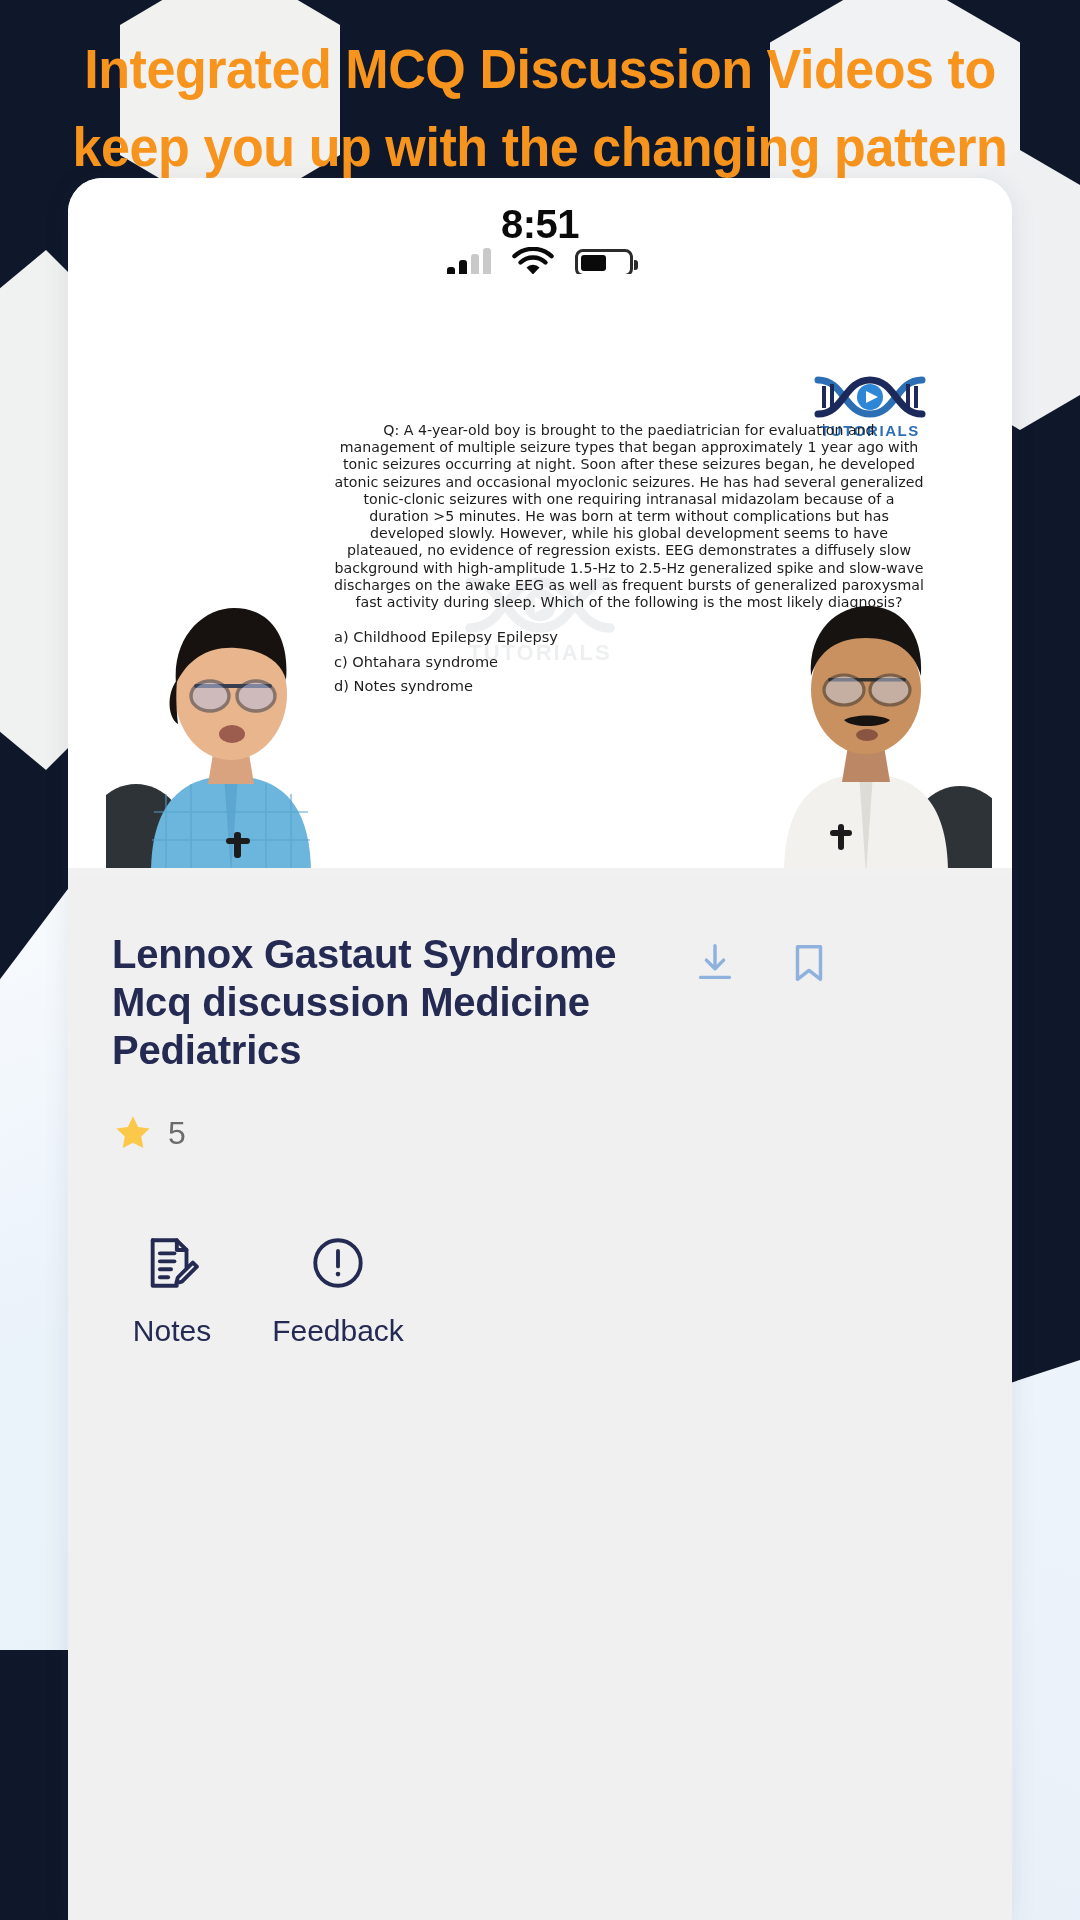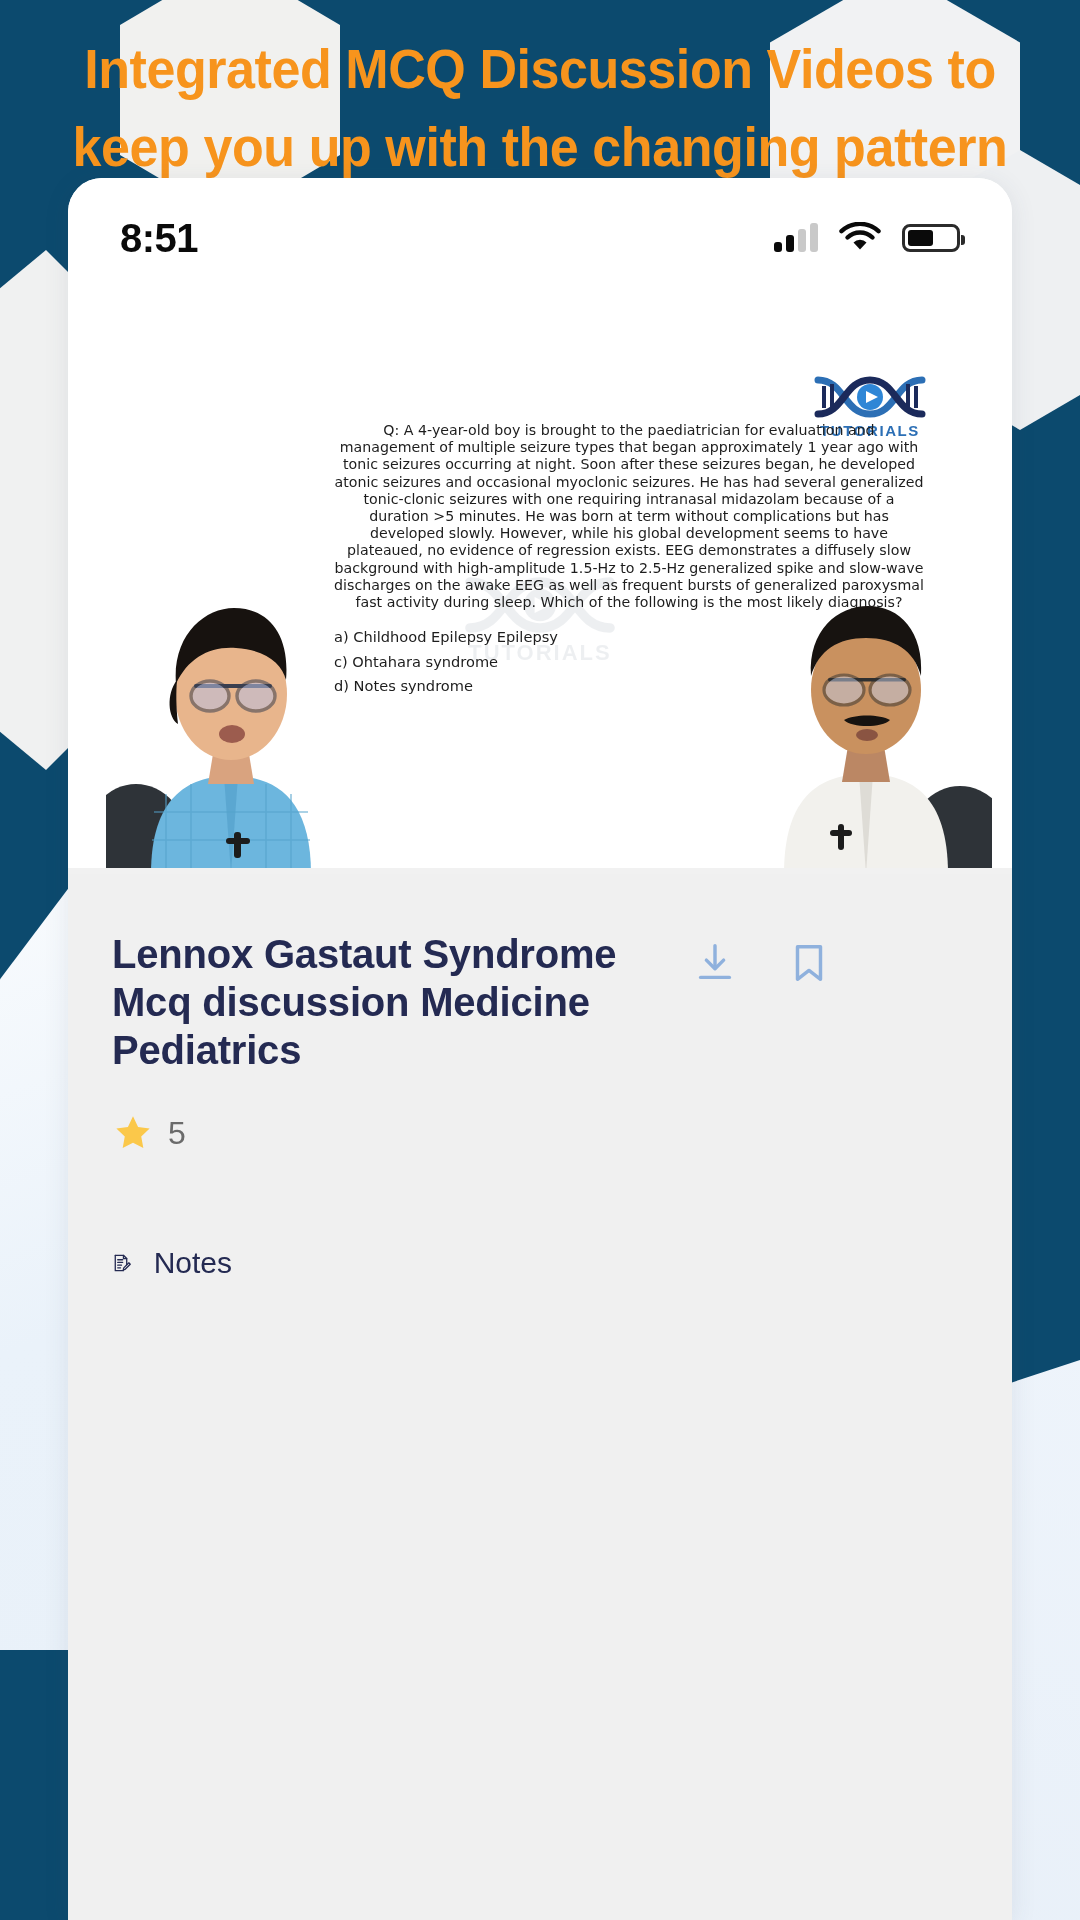--- a/index.html
+++ b/index.html
@@ -7,21 +7,21 @@
   html, body {
     width:1080px; height:1920px;
     overflow:hidden;
     font-family:"Liberation Sans", sans-serif;
   }
 
   
   #page {
     position:relative;
     width:1080px; height:1920px;
-    background:#0c4a6e;
+    background:#0f172a;
     overflow:hidden;
   }
   .bg-shape { position:absolute; pointer-events:none; }
   .hex-a {
     top:-40px; left:120px; width:220px; height:260px;
     background:#f1f1ef;
     clip-path:polygon(50% 0%,100% 25%,100% 75%,50% 100%,0% 75%,0% 25%);
   }
   .hex-b {
     top:-30px; right:60px; width:250px; height:290px;
@@ -81,20 +81,21 @@
     z-index:6;
   }
 
   
   #statusbar {
     height:96px;
     display:flex; align-items:center;
     justify-content:space-between;
     padding:24px 52px 0 52px;
     background:#ffffff;
+    flex-direction:column;
   }
   #status-time {
     font-size:40px; font-weight:bold; color:#0a0a0a;
     letter-spacing:-0.5px;
   }
   #status-icons { display:flex; align-items:center; gap:20px; }
 
   .signal { display:flex; align-items:flex-end; gap:4px; height:28px; }
   .signal i { display:block; width:8px; border-radius:3px; background:#0a0a0a; }
   .signal i:nth-child(1){ height:10px; }
@@ -197,21 +198,21 @@
   .act-icon { width:46px; height:46px; cursor:pointer; }
 
   #rating-row {
     display:flex; align-items:center; gap:14px;
     margin-top:38px;
   }
   #rating-value { font-size:32px; color:#6b6b6b; }
 
   #actions-row { display:flex; gap:46px; margin-top:80px; }
   .action-item {
-    width:120px; display:flex; 
+    width:120px; display:flex; flex-direction:column;
     align-items:center; gap:22px; cursor:pointer;
   }
   .action-item .glyph { width:58px; height:58px; }
   .action-item .label {
     font-size:30px; color:#242a52;
     font-family:"Liberation Sans", sans-serif;
   }
 </style>
 </head>
 <body>
@@ -362,17 +363,25 @@
               <path d="M4 2.6v18.8h10"></path>
               <path d="M14 2.6v4h4"></path>
             <line x1="7" y1="8" x2="13" y2="8"></line>
               <line x1="7" y1="11.3" x2="13" y2="11.3"></line>
             <line x1="7" y1="14.6" x2="11.6" y2="14.6"></line>
               <line x1="7" y1="17.9" x2="10.4" y2="17.9"></line>
             <path d="M20.6 11.8l1.7 1.7-6.2 6.2-2.3.6.6-2.3z"></path>
           </svg>
           <span class="label">Notes</span>
         </div>
+        <div class="action-item">
+          <svg class="glyph" viewBox="0 0 24 24" fill="none" stroke="#242a52" stroke-width="1.6" stroke-linecap="round">
+            <circle cx="12" cy="12" r="9.4"></circle>
+            <line x1="12" y1="7" x2="12" y2="13.4"></line>
+            <circle cx="12" cy="16.6" r="0.95" fill="#242a52" stroke="none"></circle>
+          </svg>
+          <span class="label">Feedback</span>
+        </div>
       </div>
 
     </div>
   </div>
 </div>
 
 </body></html>

